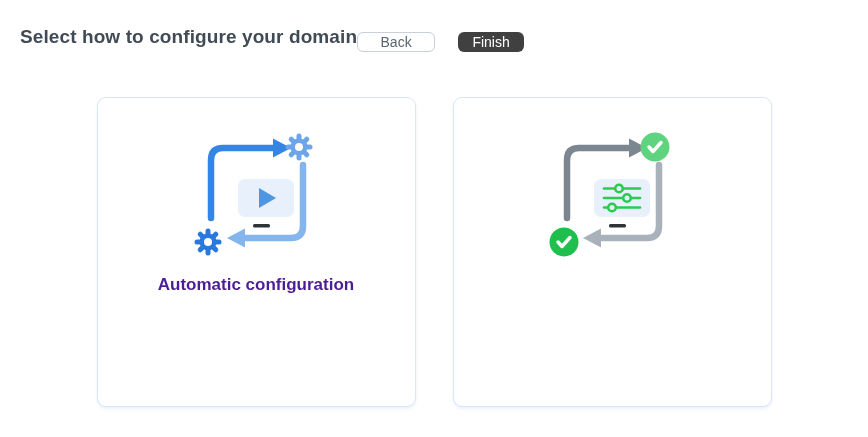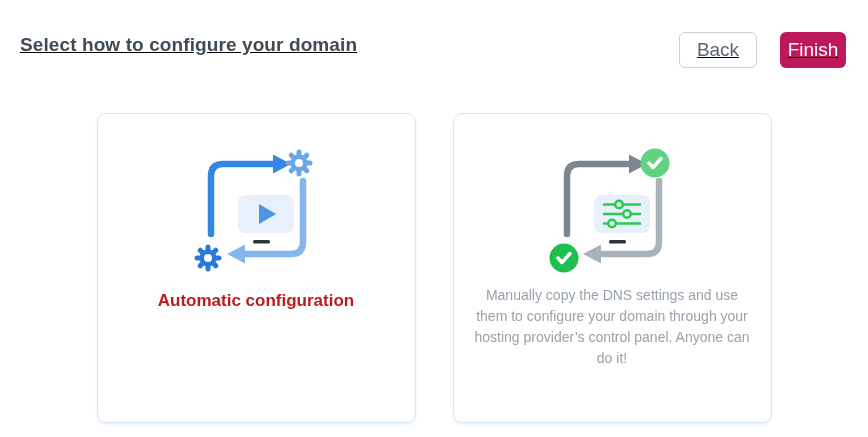--- a/index.html
+++ b/index.html
@@ -5,52 +5,50 @@
   * { margin: 0; padding: 0; box-sizing: border-box; }
   html, body {
     width: 868px; height: 437px;
     background: #ffffff;
     font-family: "Liberation Sans", sans-serif;
     overflow: hidden;
   }
   .header {
     display: flex;
     align-items: center;
-    justify-content: space-between;
     padding: 22px 22px 0 20px;
-    text-decoration: underline;
   }
   .page-title {
     font-size: 19px;
     font-weight: 700;
     color: #414b56;
     letter-spacing: 0.1px;
   }
   .actions { display: flex; gap: 23px; }
   .btn {
-    height: 36px;
+    height: 20px;
     border-radius: 6px;
     font-family: "Liberation Sans", sans-serif;
-    font-size: 19px;
+    font-size: 14px;
     cursor: pointer;
     display: inline-flex;
     align-items: center;
     justify-content: center;
     margin-top: 10px;
   }
   .btn-back {
     width: 78px;
     background: #ffffff;
     border: 1px solid #c9d0d8;
     color: #5a646f;
     font-weight: 400;
   }
   .btn-finish {
     width: 66px;
-    background: #be185d;
+    background: #404040;
     border: none;
     color: #ffffff;
     font-weight: 400;
   }
   .cards {
     display: flex;
     justify-content: center;
     gap: 37px;
     margin-top: 45px;
   }
@@ -63,21 +61,21 @@
     box-shadow: 0 2px 3px rgba(217, 230, 248, 0.55);
     text-align: center;
     padding-top: 33px;
     cursor: pointer;
   }
   .card-icon { width: 126px; height: 128px; margin: 0 auto; display: block; }
   .card-title {
     margin-top: 16px;
     font-size: 17px;
     font-weight: 700;
-    color: #b91c1c;
+    color: #4c1d95;
   }
   .card-desc {
     margin: 10px auto 0;
     width: 278px;
     font-size: 14px;
     line-height: 21px;
     color: #98a2ac;
   }
 </style>
 </head>
@@ -154,16 +152,15 @@
       <g stroke="#2bcb52" stroke-width="2.6" stroke-linecap="round">
         <line x1="55" y1="57.5" x2="91" y2="57.5"></line>
         <line x1="55" y1="67" x2="91" y2="67"></line>
         <line x1="55" y1="76.5" x2="91" y2="76.5"></line>
       </g>
       <circle cx="70" cy="57.5" r="3.8" fill="#e7f0fb" stroke="#2bcb52" stroke-width="2.6"></circle>
       <circle cx="78" cy="67" r="3.8" fill="#e7f0fb" stroke="#2bcb52" stroke-width="2.6"></circle>
       <circle cx="63" cy="76.5" r="3.8" fill="#e7f0fb" stroke="#2bcb52" stroke-width="2.6"></circle>
       <rect x="60" y="93" width="17" height="3.5" rx="1.5" fill="#2e3338"></rect>
     </svg>
-    <div class="card-desc">Manually copy the DNS settings and use them to configure your domain through your hosting provider’s control panel. Anyone can do it!</div>
   </div>
 
 </div>
 
 </body></html>

